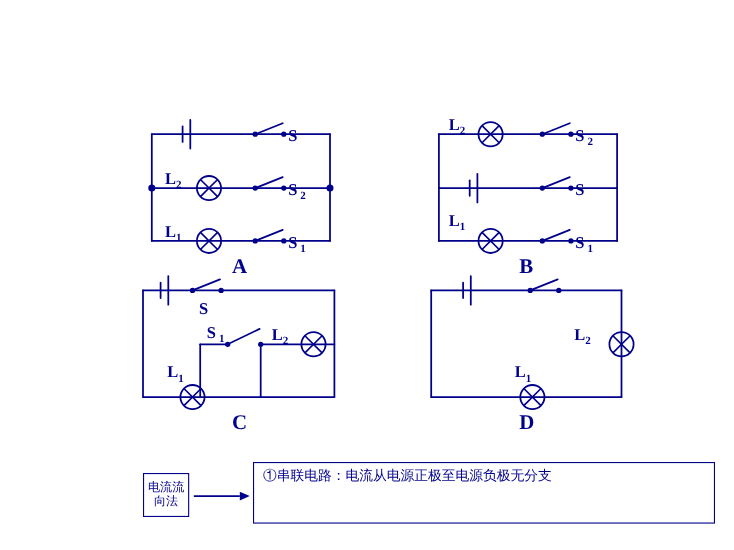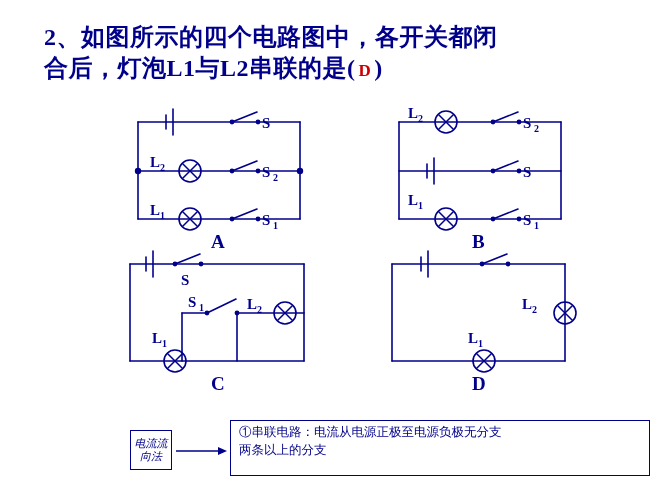--- a/index.html
+++ b/index.html
@@ -99,21 +99,20 @@
     width: 42px;
     height: 40px;
     border: 1.5px solid #00008B;
     color: #00008B;
     font-family: "Liberation Serif", serif;
     font-size: 11px;
     line-height: 13px;
     text-align: center;
     padding-top: 6px;
     box-sizing: border-box;
-    font-style: italic;
   }
   .foot-arrow {
     position: absolute;
     left: 46px;
     top: 26px;
     width: 52px;
     height: 10px;
   }
   .foot-panel {
     position: absolute;
@@ -135,26 +134,20 @@
   .foot-line .num {
     font-family: "Liberation Serif", serif;
     font-size: 12.5px;
   }
 </style>
 </head>
 <body>
 
 <div id="stage">
 
-  <div class="question">
-    <div>2、如图所示的四个电路图中，各开关都闭</div>
-    <div>
-      <span>合后，灯泡L1与L2串联的是(</span><span class="answer-letter">D</span><span>)</span>
-    </div>
-  </div>
 
   <svg id="circuits" viewBox="0 0 667 320">
 
     <g>
 
       <path class="wire" d="M138,27 L300,27"></path>
       <path class="wire" d="M300,27 L300,124"></path>
       <path class="wire" d="M300,124 L138,124"></path>
       <path class="wire" d="M138,124 L138,27"></path>
 
@@ -358,17 +351,16 @@
       <div>向法</div>
     </div>
     <svg class="foot-arrow" viewBox="0 0 52 10">
       <path d="M0,5 L42,5" stroke="#00008B" stroke-width="1.6" fill="none"></path>
       <path d="M42,1 L51,5 L42,9 Z" fill="#00008B"></path>
     </svg>
     <div class="foot-panel">
       <div class="foot-line">
         <span class="num">①</span><span>串联电路：</span><span>电流从电源正极至电源负极无分支</span>
       </div>
-      <div class="foot-line">两条以上的分支</div>
     </div>
   </div>
 
 </div>
 
 </body></html>

